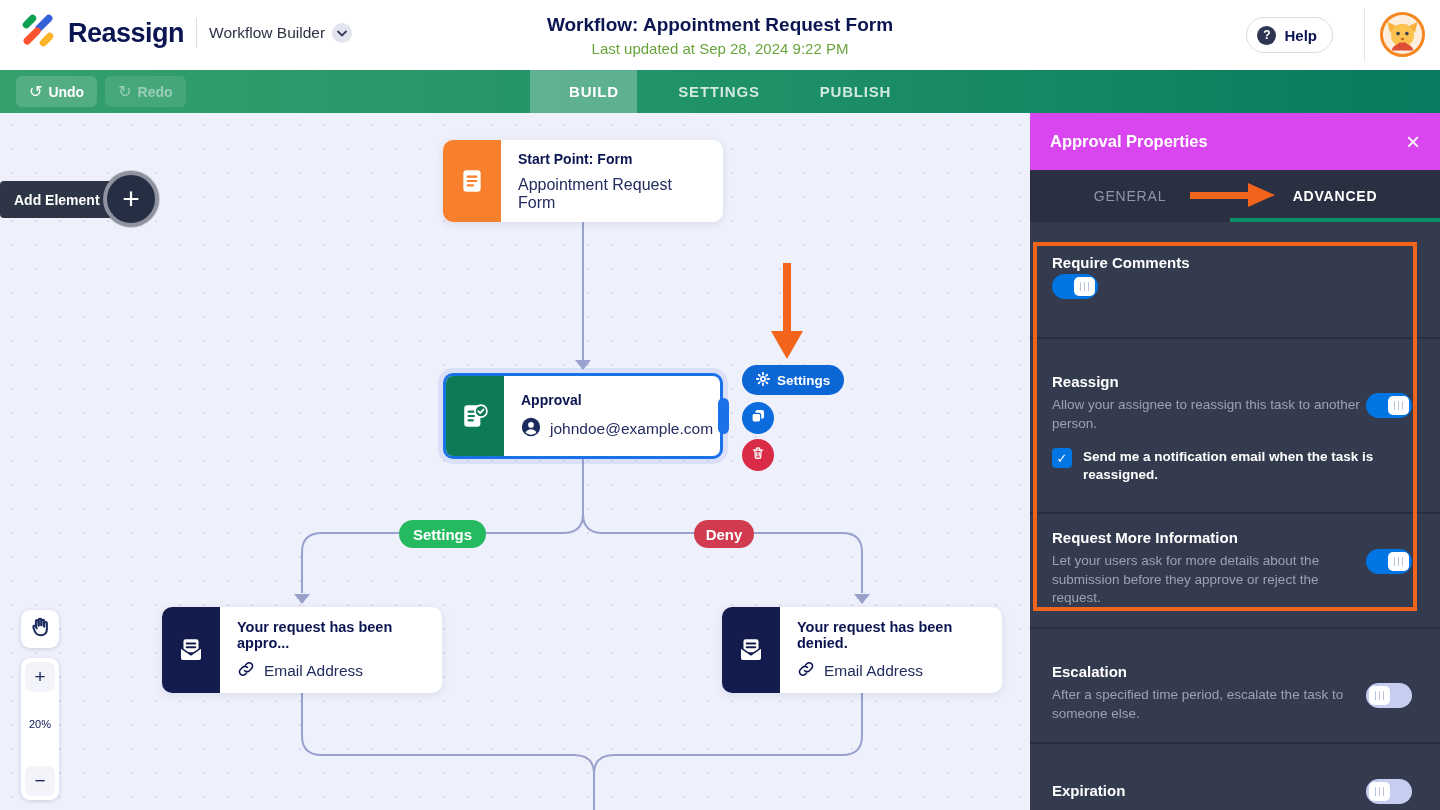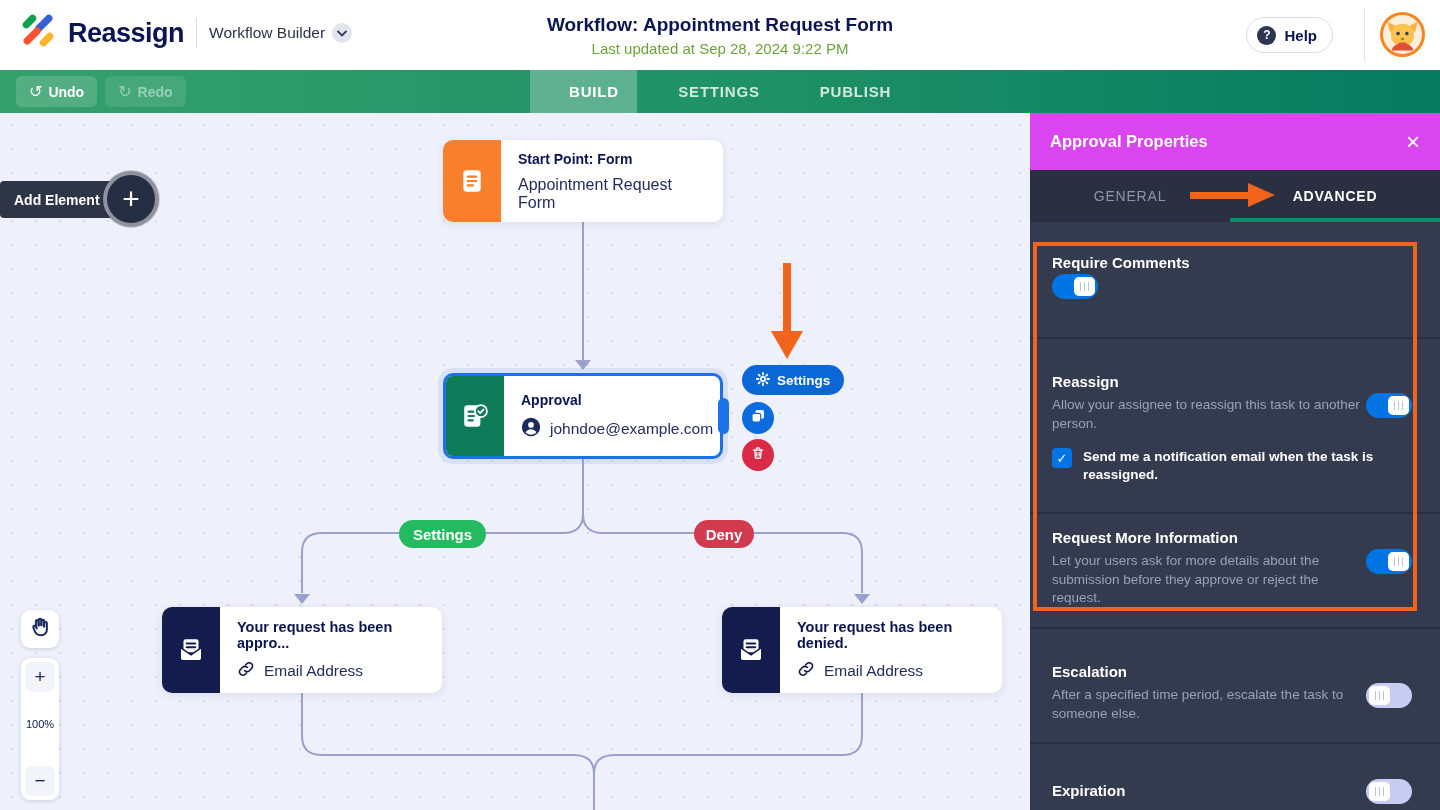--- a/index.html
+++ b/index.html
@@ -379,21 +379,21 @@
         <svg width="22" height="22" viewBox="0 0 24 24" fill="none" stroke="#1a2a5e" stroke-width="2.2" stroke-linecap="round" stroke-linejoin="round">
           <path d="M7.5 11.5V6a1.5 1.5 0 0 1 3 0v4.5"></path>
           <path d="M10.5 10V4.5a1.5 1.5 0 0 1 3 0V10"></path>
           <path d="M13.5 10V5.5a1.5 1.5 0 0 1 3 0v6"></path>
           <path d="M16.5 11.5V8a1.5 1.5 0 0 1 3 0v6.5c0 4-2.6 6.5-6.7 6.5-3.6 0-5.6-1.8-6.6-4.6l-1.5-4a1.5 1.5 0 0 1 2.8-1l1 2.1"></path>
         </svg>
       </span>
     </div>
     <div class="zoom-box">
       <div class="zbtn">+</div>
-      <div class="zlevel">100%</div>
+      <div class="zlevel">20%</div>
       <div class="zbtn minus">−</div>
     </div>
   </div>
 
   <div class="panel">
     <div class="panel-hdr">
       <h2>Approval Properties</h2>
       <span class="panel-close">×</span>
     </div>
     <div class="panel-tabs">

